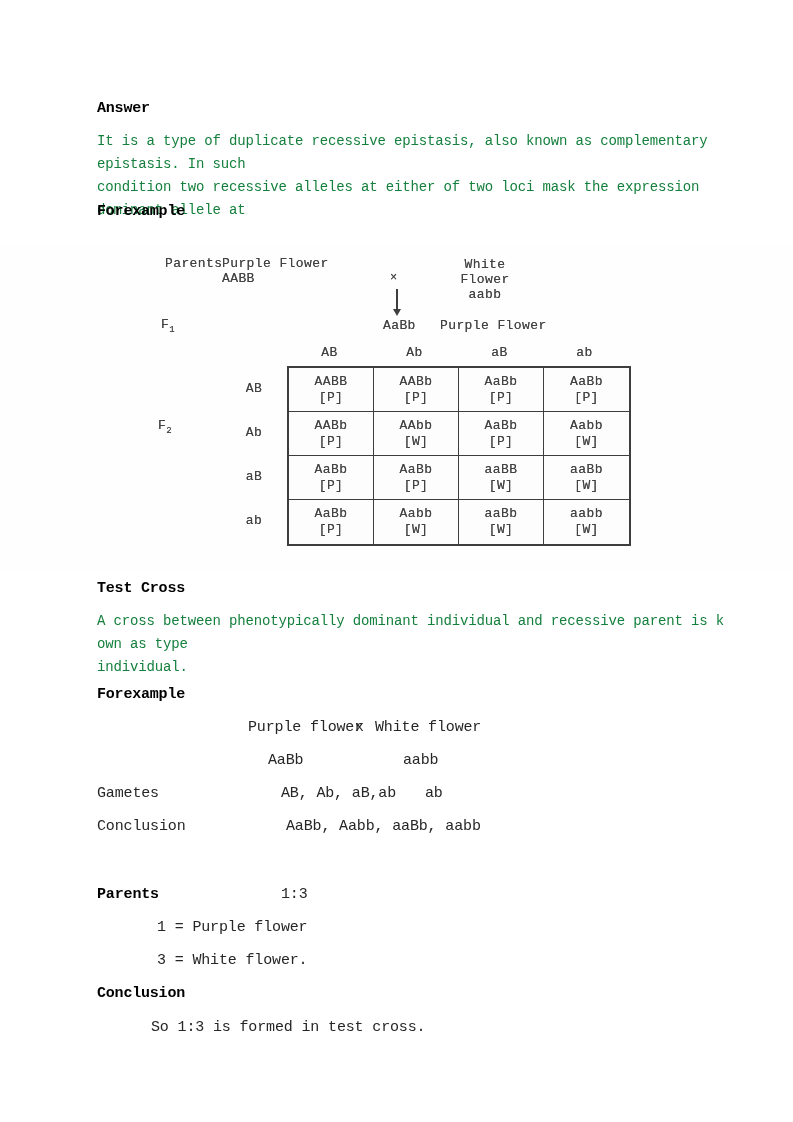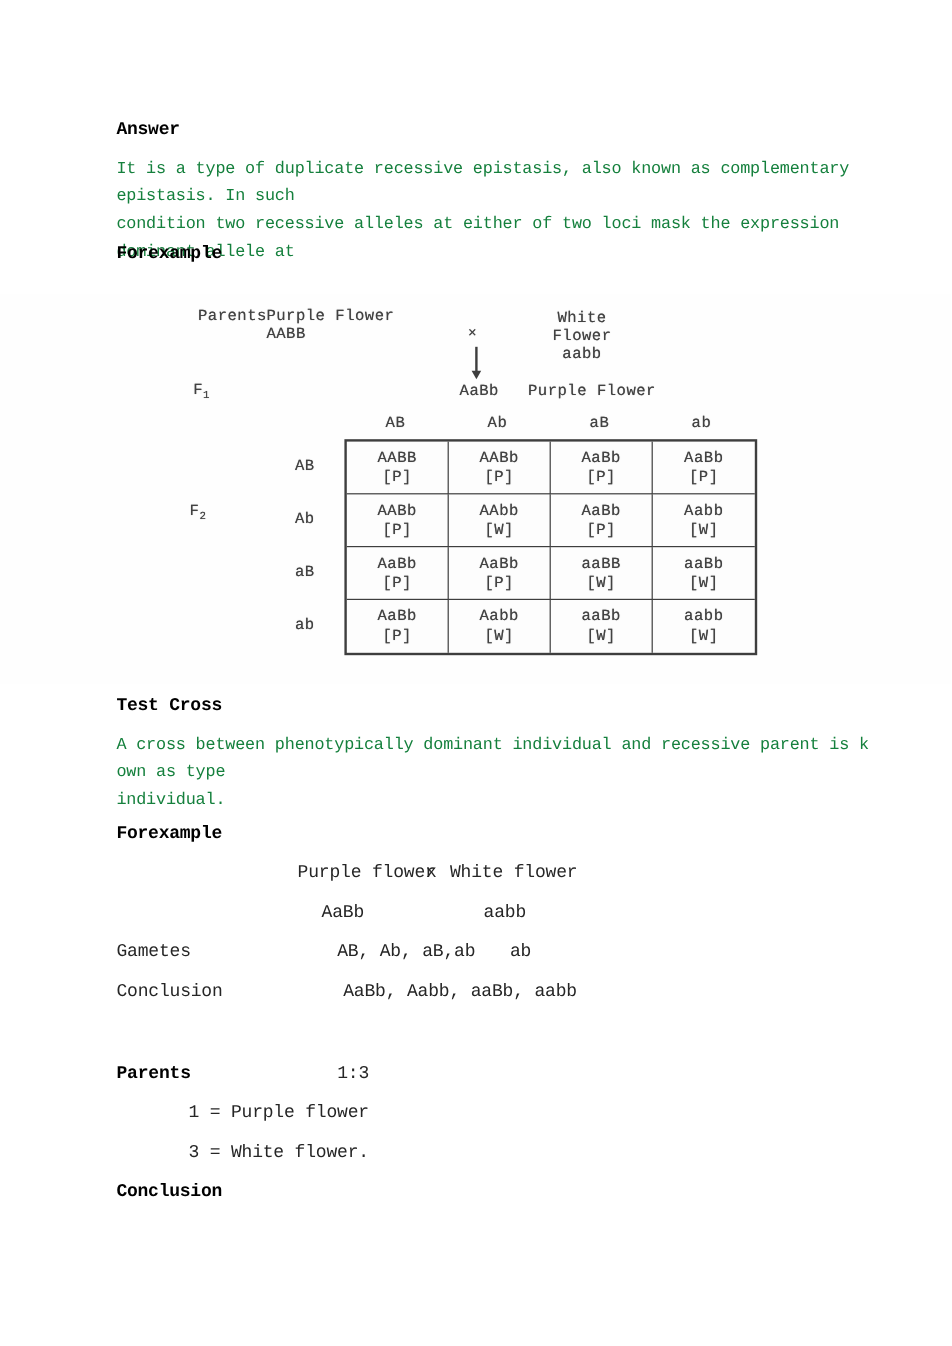--- a/index.html
+++ b/index.html
@@ -177,14 +177,15 @@
   <span class="body-line" style="left:97px;top:817px">Conclusion</span>
   <span class="body-line" style="left:286px;top:817px">AaBb, Aabb, aaBb, aabb</span>
 
   <span class="body-line bold" style="left:97px;top:885px">Parents</span>
   <span class="body-line" style="left:281px;top:885px">1:3</span>
 
   <span class="body-line" style="left:157px;top:918px">1 = Purple flower</span>
   <span class="body-line" style="left:157px;top:951px">3 = White flower.</span>
 
   <h2 class="h" style="left:97px;top:985px">Conclusion</h2>
+  <span class="body-line" style="left:151px;top:1018px">So 1:3 is formed in test cross.</span>
 
 </div>
 
 </body></html>

